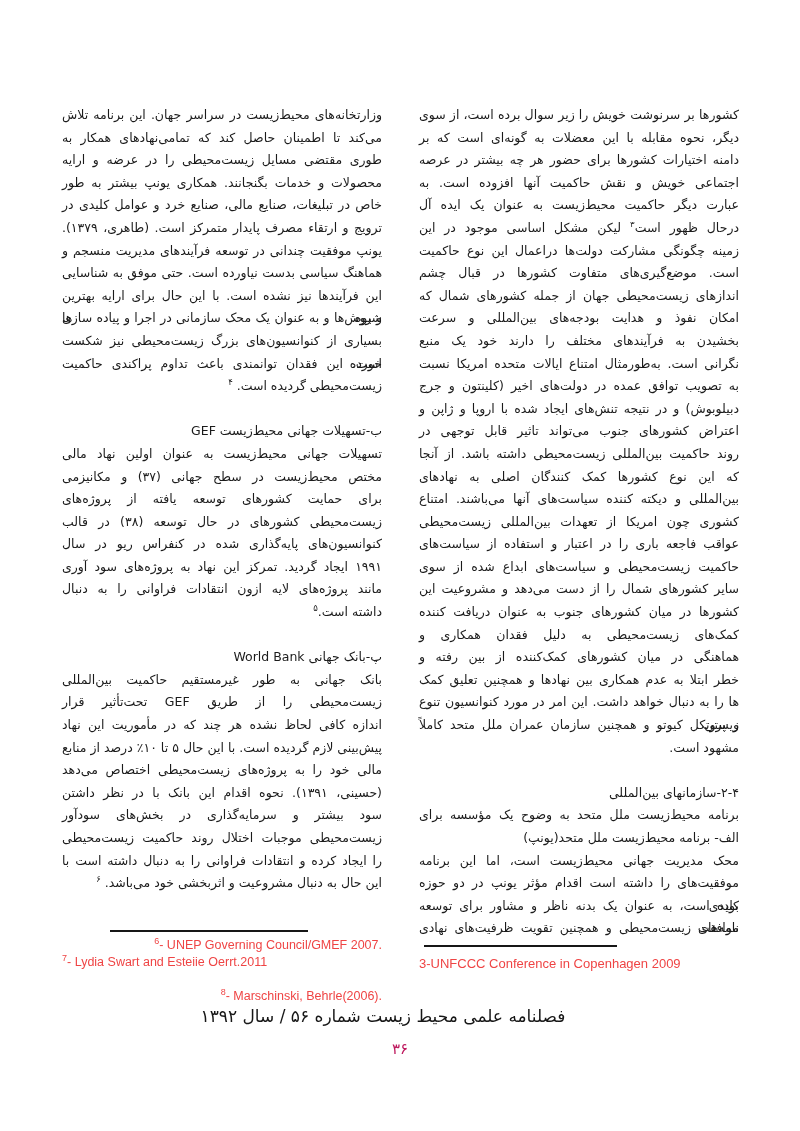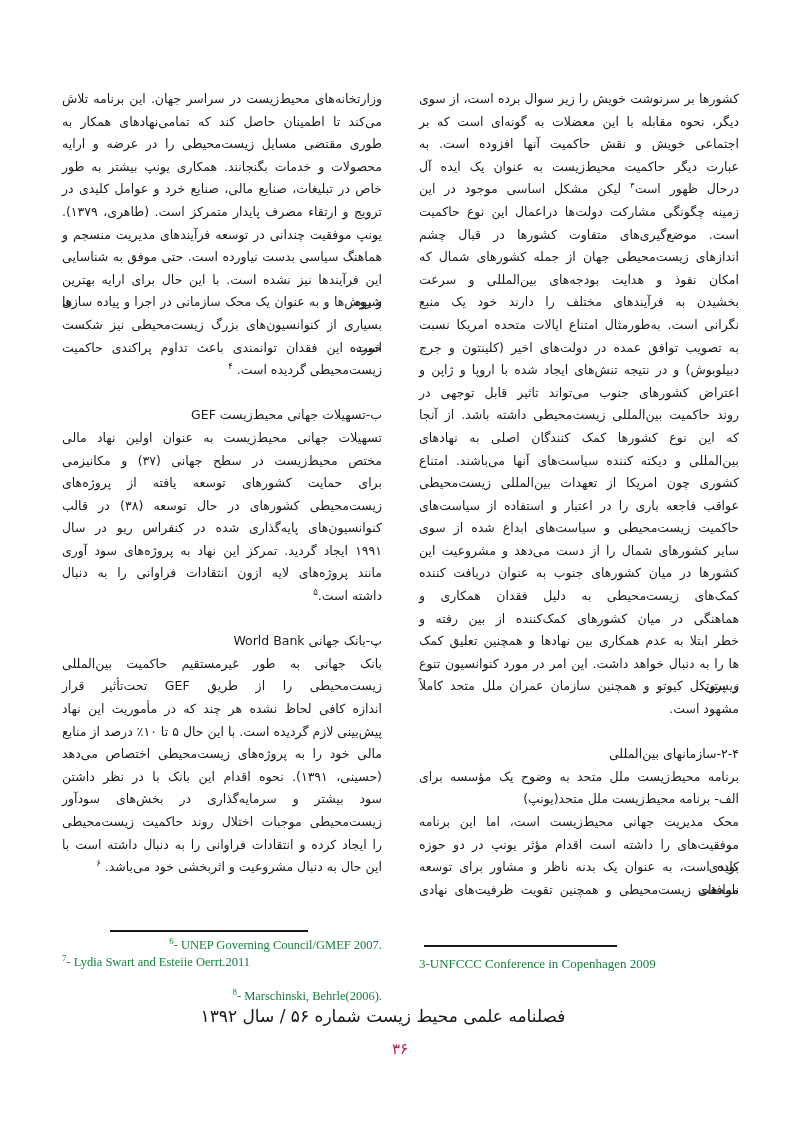--- a/index.html
+++ b/index.html
@@ -1,38 +1,38 @@
 <!DOCTYPE html>
 <html lang="fa"><head>
 <meta charset="utf-8">
 <style>
   html,body{margin:0;padding:0;background:#ffffff;}
   .page{
     position:relative;width:800px;height:1131px;background:#ffffff;
     font-family:"DejaVu Sans",sans-serif;color:#1b1b1b;overflow:hidden;
   }
-  .col{position:absolute;top:88px;width:320px;direction:rtl;}
+  .col{position:absolute;top:104px;width:320px;direction:rtl;}
   .col-right{left:419px;}
   .col-left{left:62px;}
   .line{
     height:22.6px;line-height:22.6px;font-size:12.5px;
     text-align:justify;text-align-last:justify;
   }
   .line.r{text-align:center;text-align-last:right;}
   .line.g{height:22.6px;}
   .line sup{font-size:8.5px;vertical-align:super;line-height:0;}
   .fn-block{position:absolute;width:320px;}
   .fn-left{left:62px;top:930px;}
   .fn-right{left:419px;top:945px;}
   .fn-rule{height:2px;background:#161616;}
   .fn-left .fn-rule{margin-left:48px;width:198px;}
   .fn-right .fn-rule{margin-left:5px;width:193px;}
   .fn-item{
-    direction:ltr;font-family:Liberation Serif, serif;font-size:12.5px;
-    line-height:17px;color:#15803d;
+    direction:ltr;font-family:Liberation Sans, sans-serif;font-size:12.5px;
+    line-height:17px;color:#ef4444;
   }
   .fn-item sup{font-size:9px;vertical-align:super;line-height:0;}
   .fn-item.al-right{text-align:right;}
   .fn-item.al-left{text-align:left;}
   .fn-item.gap-before{margin-top:17px;}
   .fn-left .fn-item:first-of-type{margin-top:5px;}
   .fn-right .fn-item{margin-top:8px;font-size:13px;}
   .footer-line{
     position:absolute;left:0;top:1006px;width:744px;box-sizing:border-box;
     padding-left:22px;text-align:center;direction:rtl;font-size:17px;color:#161616;
@@ -43,20 +43,21 @@
   }
 </style>
 </head>
 <body>
 
 <div class="page">
 
   <div id="col-right" class="col col-right">
       <div class="line j">کشورها بر سرنوشت خویش را زیر سوال برده است، از سوی</div>
       <div class="line j">دیگر، نحوه مقابله با این معضلات به گونه‌ای است که بر</div>
+      <div class="line j">دامنه اختیارات کشورها برای حضور هر چه بیشتر در عرصه</div>
       <div class="line j">اجتماعی خویش و نقش حاکمیت آنها افزوده است. به</div>
       <div class="line j">عبارت دیگر حاکمیت محیط‌زیست به عنوان یک ایده آل</div>
       <div class="line j">درحال ظهور است<sup>۳</sup> لیکن مشکل اساسی موجود در این</div>
       <div class="line j">زمینه چگونگی مشارکت دولت‌ها دراعمال این نوع حاکمیت</div>
       <div class="line j">است. موضع‌گیری‌های متفاوت کشورها در قبال چشم</div>
       <div class="line j">اندازهای زیست‌محیطی جهان از جمله کشورهای شمال که</div>
       <div class="line j">امکان نفوذ و هدایت بودجه‌های بین‌المللی و سرعت</div>
       <div class="line j">بخشیدن به فرآیندهای مختلف را دارند خود یک منبع</div>
       <div class="line j">نگرانی است. به‌طورمثال امتناع ایالات متحده امریکا نسبت</div>
       <div class="line j">به تصویب توافق عمده در دولت‌های اخیر (کلینتون و جرج</div>

